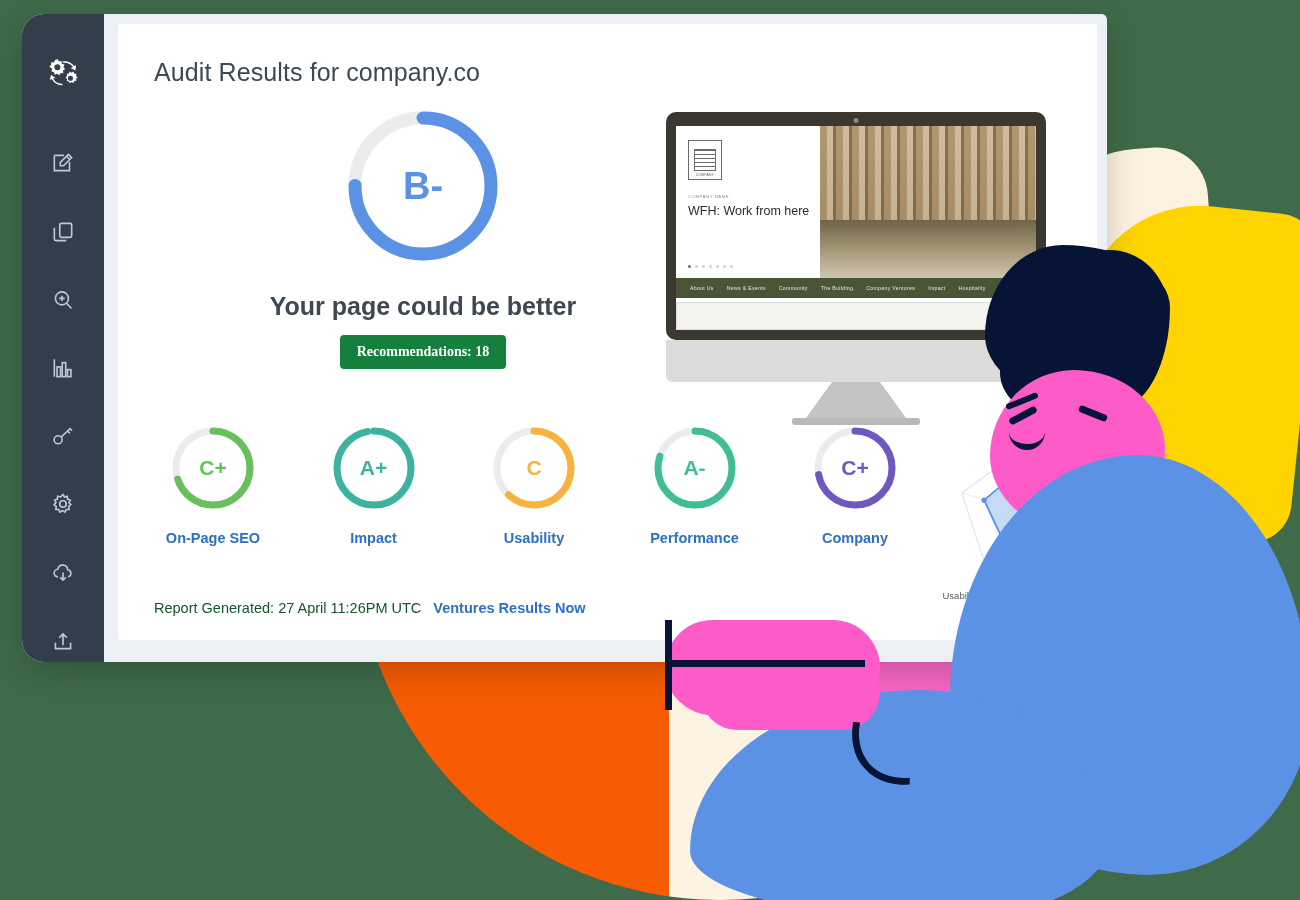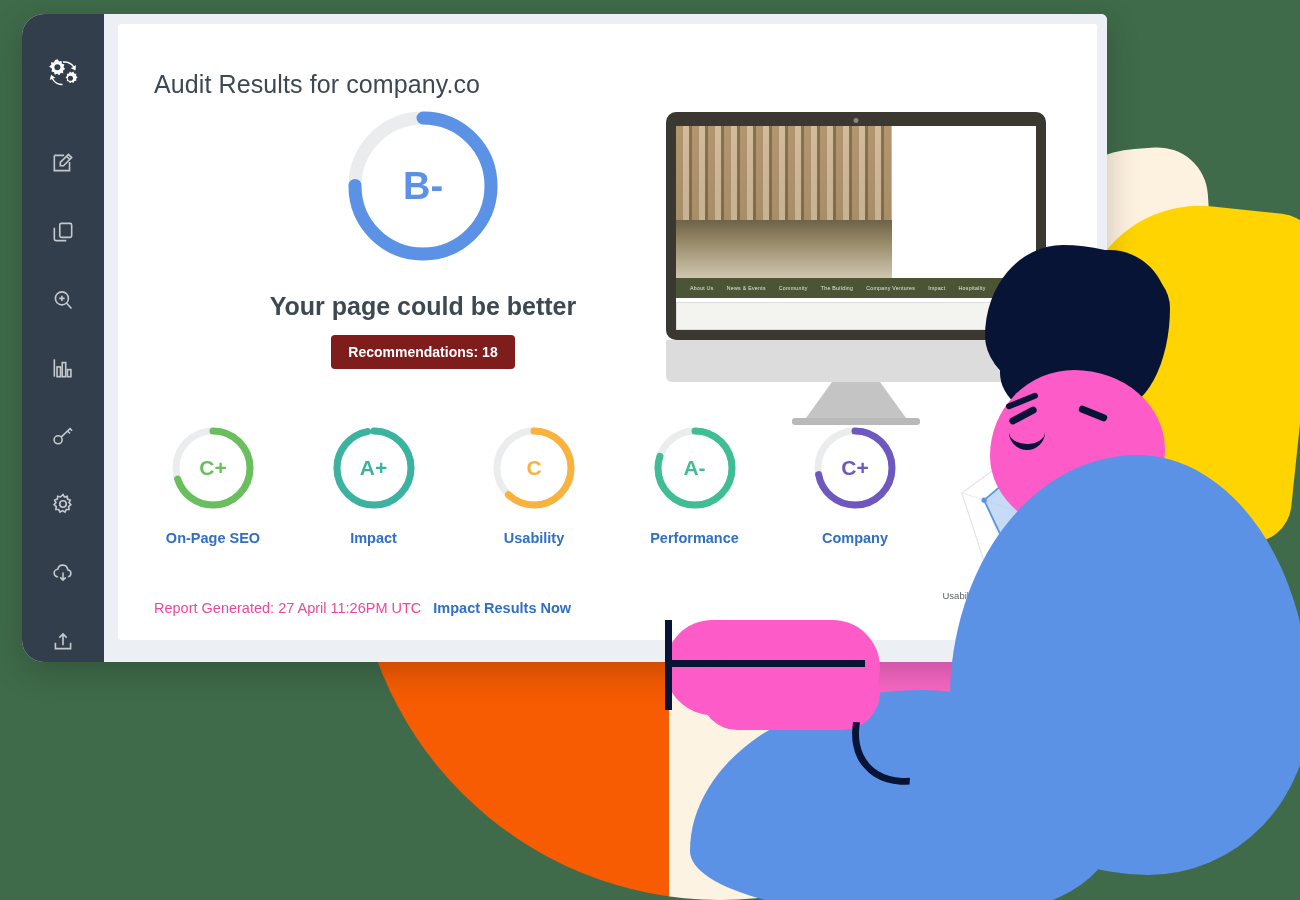--- a/index.html
+++ b/index.html
@@ -119,21 +119,21 @@
   }
   .side-icon svg { width: 26px; height: 26px; }
 
   #content {
     flex: 1; background: #eceff3;
     padding: 10px 10px 22px 14px;
   }
   #card {
     background: #ffffff; height: 100%;
     border-radius: 3px; position: relative;
-    padding: 46px 36px;
+    padding: 34px 36px;
   }
 
   #page-title {
     font-size: 25px; color: #3d4852; font-weight: 400;
     letter-spacing: .1px;
   }
 
   
   #overall-block {
     position: absolute; left: 145px; top: 82px;
@@ -167,21 +167,21 @@
   .sub-label {
     margin-top: 12px; font-size: 14.5px; font-weight: 700; color: #2f6fc4;
   }
 
   
   #footer {
     position: absolute; left: 36px; bottom: 24px;
     display: flex; align-items: baseline; gap: 12px;
     font-size: 14.5px;
   }
-  #report-generated { color: #ec4899; }
+  #report-generated { color: #14532d; }
   #refresh-link { color: #2f6fc4; font-weight: 700; cursor: pointer; }
 
   
   #monitor { position: absolute; left: 548px; top: 88px; width: 380px; }
   #monitor-bezel {
     background: #3b3731; border-radius: 10px;
     padding: 14px 10px 10px; position: relative;
   }
   #monitor-cam {
     position: absolute; top: 6px; left: 50%; transform: translateX(-50%);
@@ -328,21 +328,21 @@
 
         <div id="overall-block">
           <div class="ring" id="overall-ring">
             <svg width="160" height="160" viewBox="0 0 160 160">
               <circle cx="80" cy="80" r="68" fill="none" stroke="#ebecee" stroke-width="13"></circle>
               <circle id="overall-arc" cx="80" cy="80" r="68" fill="none" stroke="#5b92e5" stroke-width="13" stroke-linecap="round" stroke-dasharray="427.3" stroke-dashoffset="106.8"></circle>
             </svg>
             <div class="grade" style="color: rgb(91, 146, 229);">B-</div>
           </div>
           <div id="overall-headline">Your page could be better</div>
-          <div id="rec-badge" style="background: #7f1d1d;">Recommendations: 18</div>
+          <div id="rec-badge" style="background: #15803d; font-family: Liberation Serif, serif;">Recommendations: 18</div>
         </div>
 
         <div id="subscores">
             <div class="sub"><div class="ring"><svg width="92" height="92" viewBox="0 0 92 92">
                   <circle cx="46" cy="46" r="37" fill="none" stroke="#ebecee" stroke-width="7"></circle>
                   <circle cx="46" cy="46" r="37" fill="none" stroke="#69bf5e" stroke-width="7" stroke-linecap="round" stroke-dasharray="232.5" stroke-dashoffset="69.7"></circle>
                 </svg><div class="grade" style="color:#69bf5e">C+</div></div><div class="sub-label">On-Page SEO</div></div>
             <div class="sub"><div class="ring"><svg width="92" height="92" viewBox="0 0 92 92">
                   <circle cx="46" cy="46" r="37" fill="none" stroke="#ebecee" stroke-width="7"></circle>
                   <circle cx="46" cy="46" r="37" fill="none" stroke="#3bb3a0" stroke-width="7" stroke-linecap="round" stroke-dasharray="232.5" stroke-dashoffset="7.0"></circle>
@@ -356,28 +356,45 @@
                   <circle cx="46" cy="46" r="37" fill="none" stroke="#3fbd94" stroke-width="7" stroke-linecap="round" stroke-dasharray="232.5" stroke-dashoffset="46.5"></circle>
                 </svg><div class="grade" style="color:#3fbd94">A-</div></div><div class="sub-label">Performance</div></div>
             <div class="sub"><div class="ring"><svg width="92" height="92" viewBox="0 0 92 92">
                   <circle cx="46" cy="46" r="37" fill="none" stroke="#ebecee" stroke-width="7"></circle>
                   <circle cx="46" cy="46" r="37" fill="none" stroke="#6f57c0" stroke-width="7" stroke-linecap="round" stroke-dasharray="232.5" stroke-dashoffset="65.1"></circle>
                 </svg><div class="grade" style="color:#6f57c0">C+</div></div><div class="sub-label">Company</div></div>
           </div>
 
         <div id="footer">
           <span id="report-generated">Report Generated: 27 April 11:26PM UTC</span>
-          <span id="refresh-link">Impact Results Now</span>
+          <span id="refresh-link">Ventures Results Now</span>
         </div>
 
         <div id="monitor">
           <div id="monitor-bezel">
             <div id="monitor-cam"></div>
             <div id="screen">
               <div id="site-hero">
+                <div id="site-left">
+                  <div id="site-logo">
+                    <div class="bars"></div>
+                    <div class="cname">COMPANY</div>
+                  </div>
+                  <div id="site-eyebrow">COMPANY NAME</div>
+                  <div id="site-head">WFH: Work from here</div>
+                  <div id="site-dots">
+                      <i></i>
+                      <i></i>
+                      <i></i>
+                      <i></i>
+                      <i></i>
+                      <i></i>
+                      <i></i>
+                    </div>
+                </div>
                 <div id="site-photo"></div>
               </div>
               <div id="site-nav">
                   <span>About Us</span>
                   <span>News &amp; Events</span>
                   <span>Community</span>
                   <span>The Building</span>
                   <span>Company Ventures</span>
                   <span>Impact</span>
                   <span>Hospitality</span>

